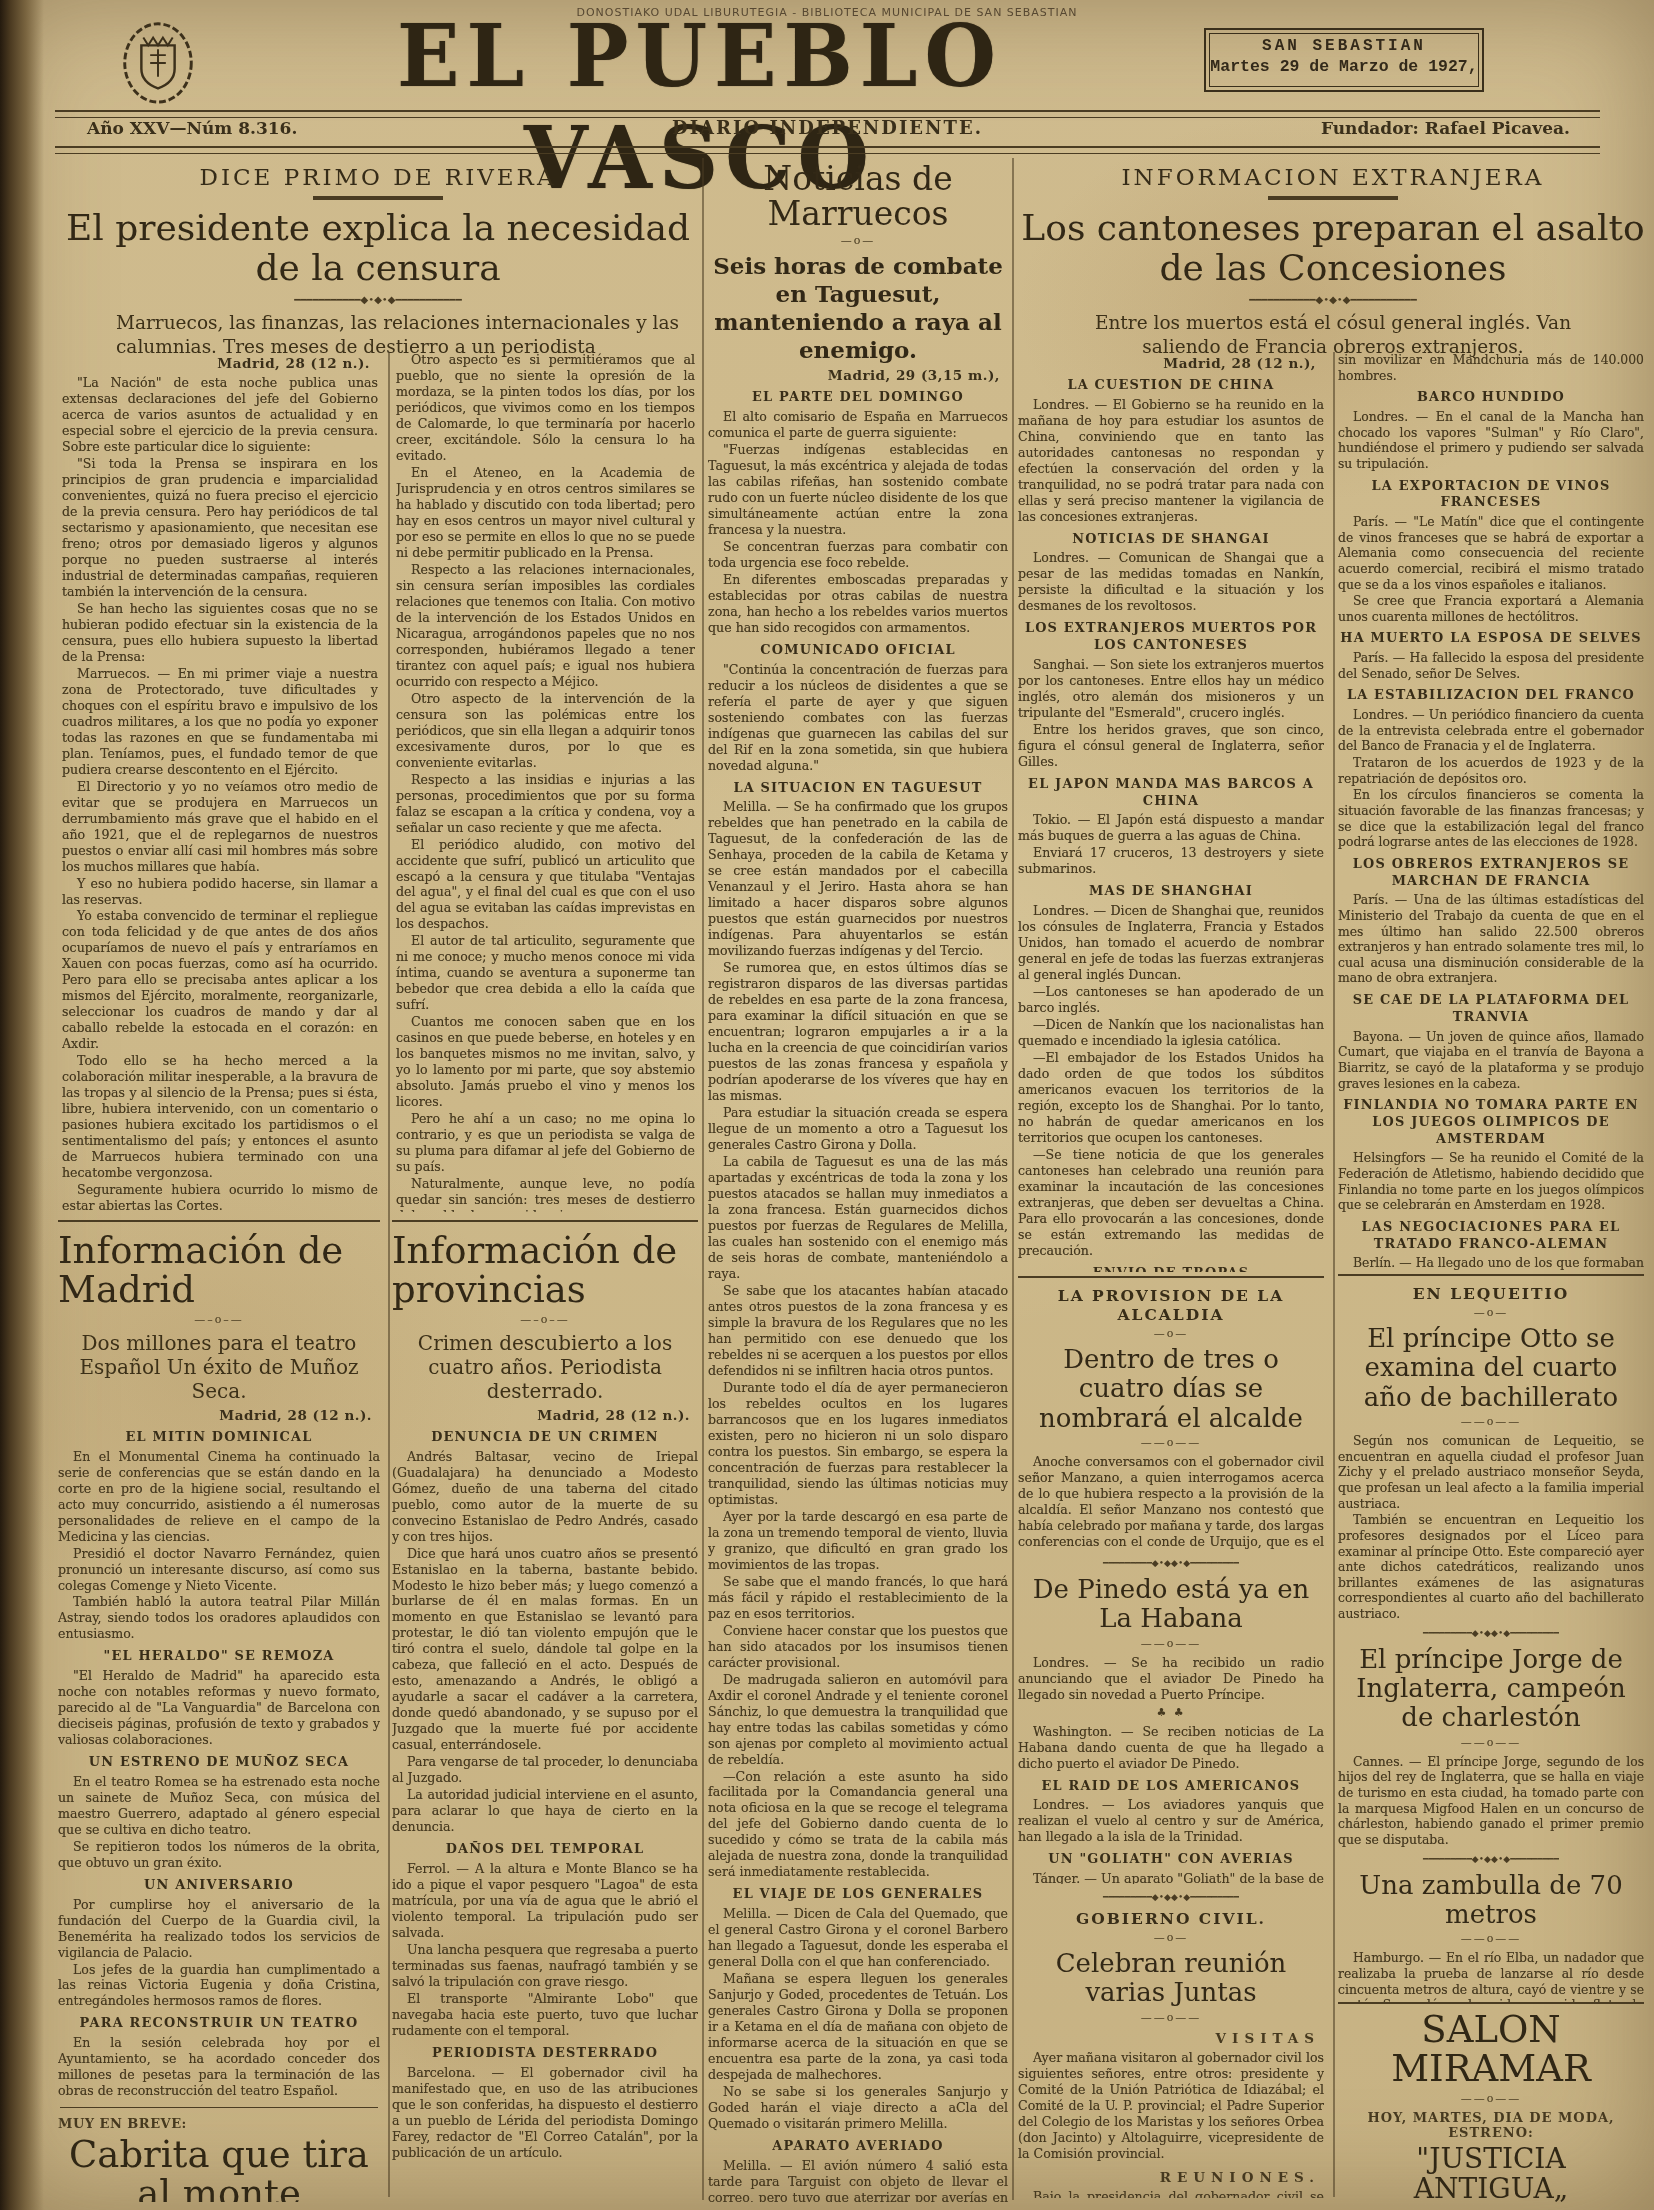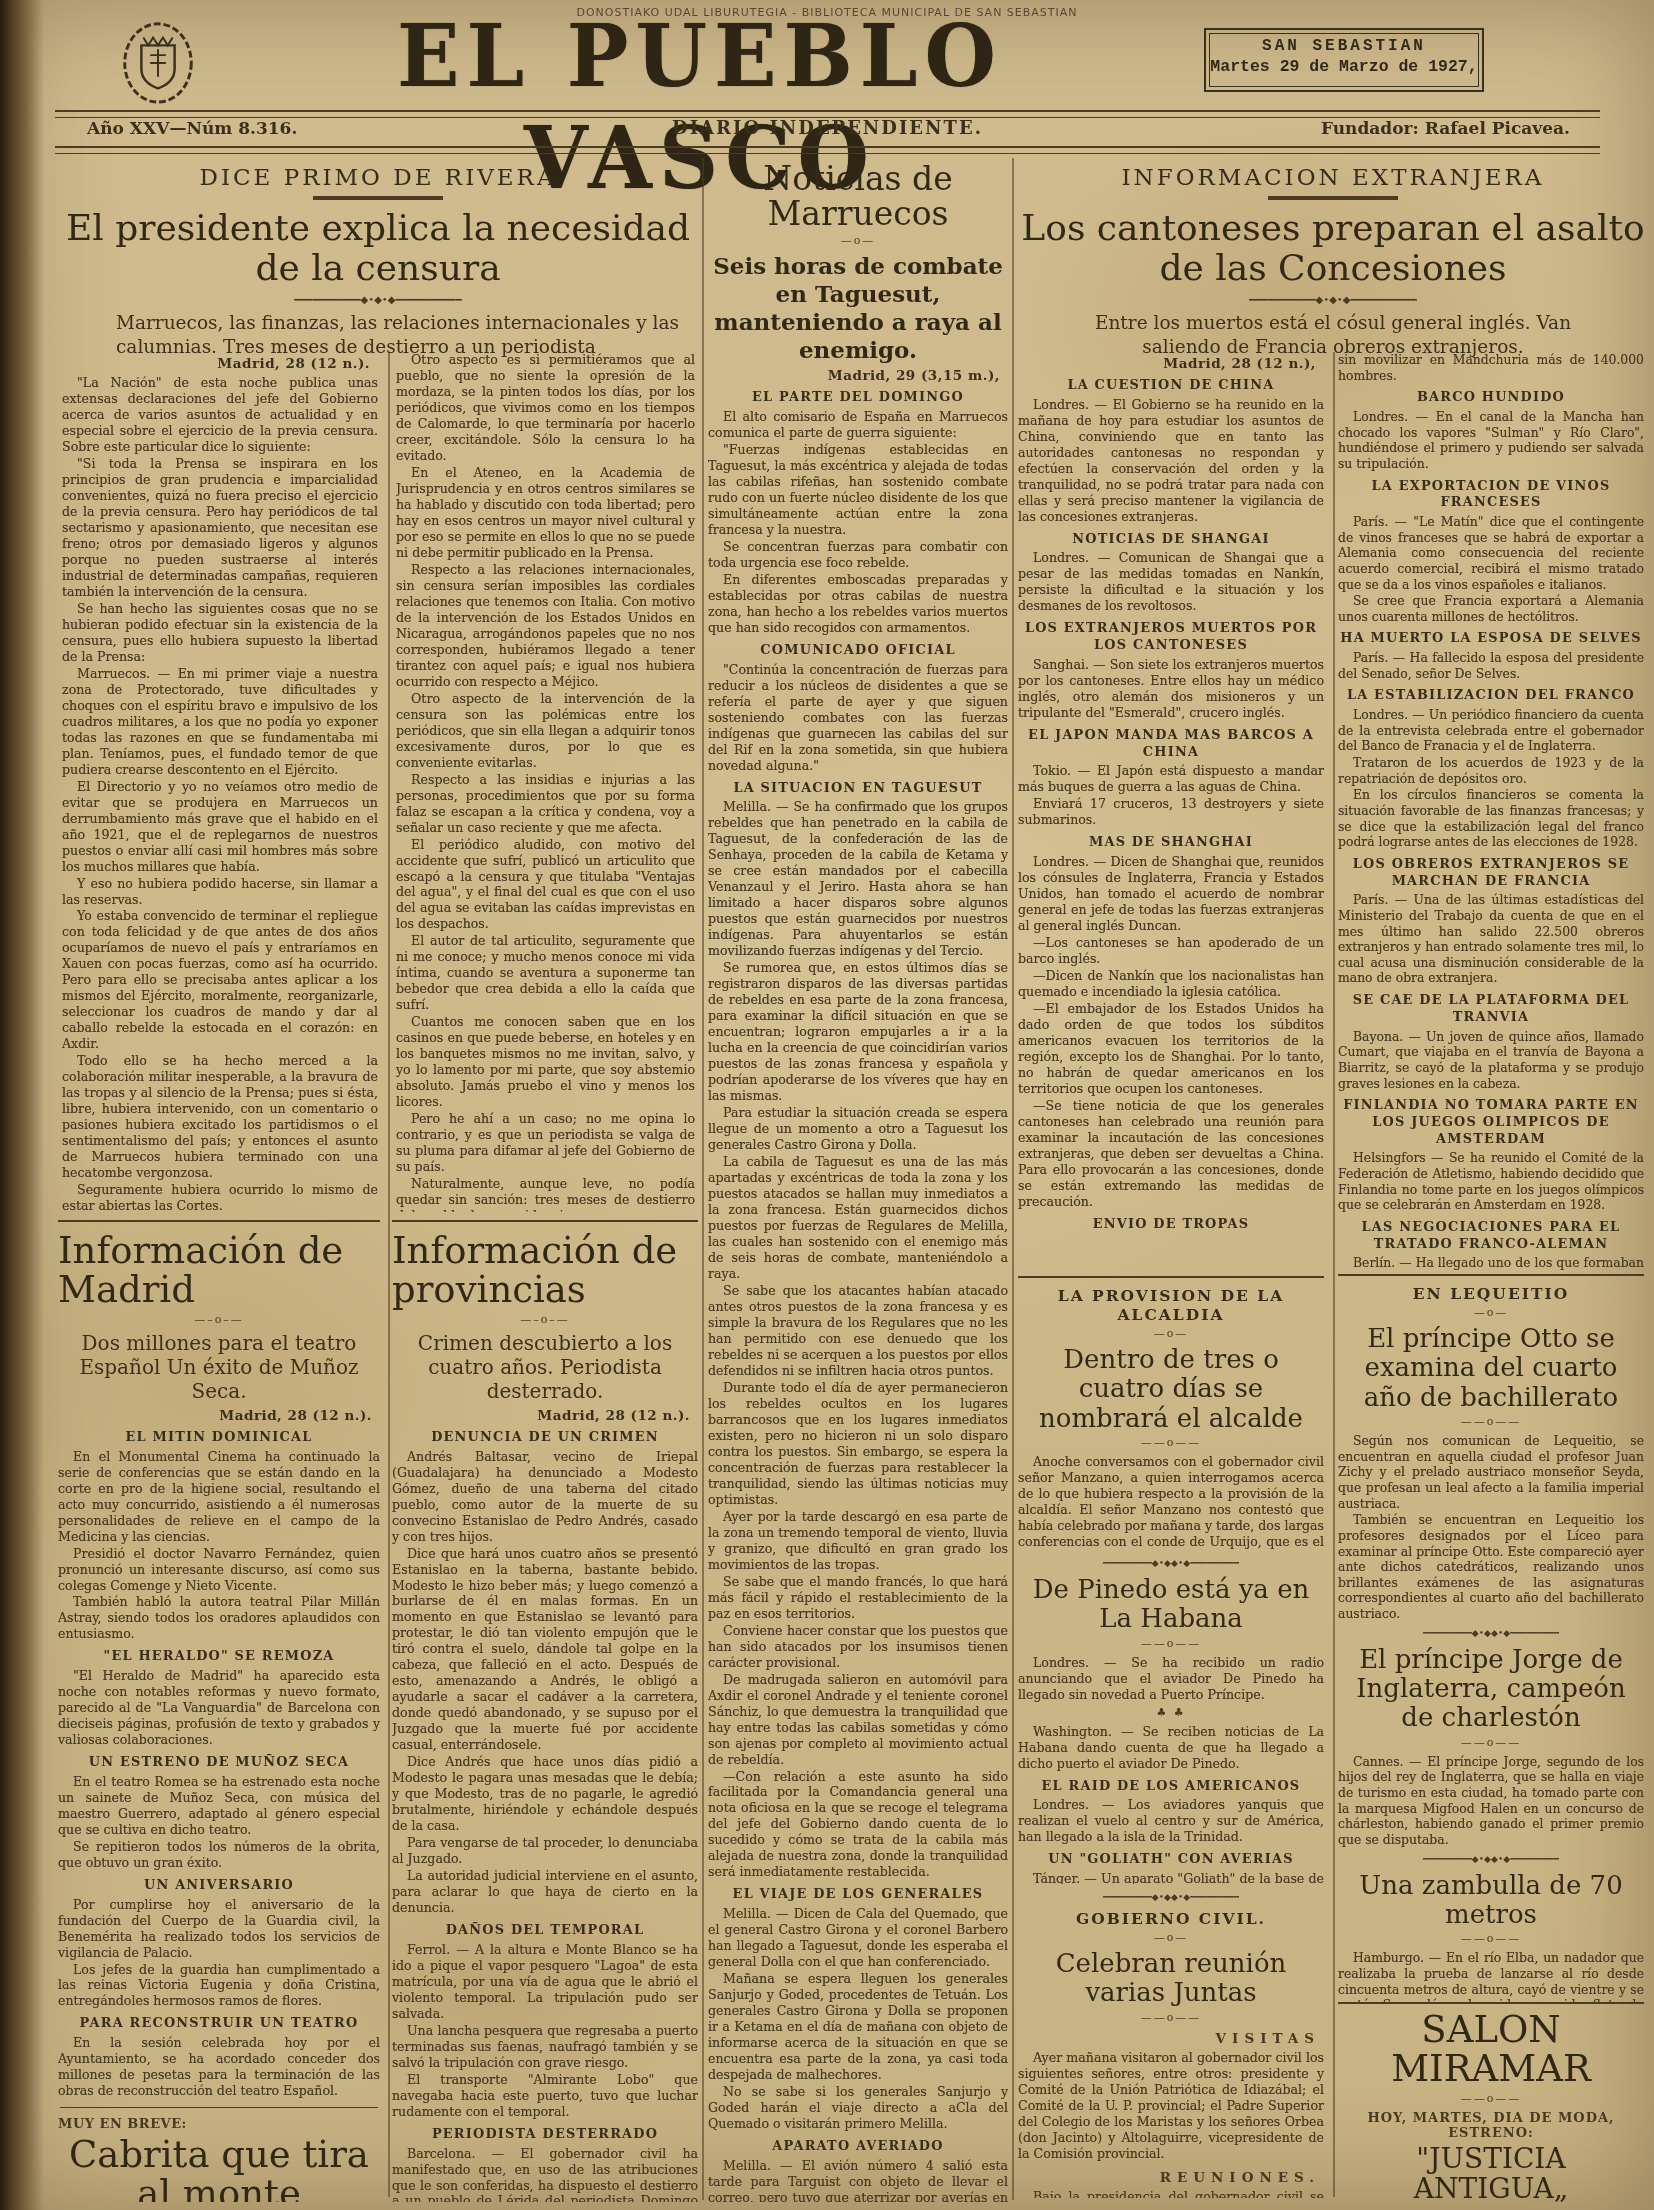--- a/index.html
+++ b/index.html
@@ -167,21 +167,20 @@
       <div class="it it-ad-huge">Cabrita que tira al monte</div>
     </div>
   <div class="col block-top" style="left:392px;top:1220px;width:306px;height:978px;">
       <div class="it it-section-title">Información de provincias</div>
       <div class="it it-orn">—–o–—</div>
       <div class="it it-deck">Crimen descubierto a los cuatro años. Periodista desterrado.</div>
       <div class="it it-dateline">Madrid, 28 (12 n.).</div>
       <div class="it it-subhead">DENUNCIA DE UN CRIMEN</div>
       <div class="it it-para">Andrés Baltasar, vecino de Iriepal (Guadalajara) ha denunciado a Modesto Gómez, dueño de una taberna del citado pueblo, como autor de la muerte de su convecino Estanislao de Pedro Andrés, casado y con tres hijos.</div>
       <div class="it it-para">Dice que hará unos cuatro años se presentó Estanislao en la taberna, bastante bebido. Modesto le hizo beber más; y luego comenzó a burlarse de él en malas formas. En un momento en que Estanislao se levantó para protestar, le dió tan violento empujón que le tiró contra el suelo, dándole tal golpe en la cabeza, que falleció en el acto. Después de esto, amenazando a Andrés, le obligó a ayudarle a sacar el cadáver a la carretera, donde quedó abandonado, y se supuso por el Juzgado que la muerte fué por accidente casual, enterrándosele.</div>
-      <div class="it it-para">Dice Andrés que hace unos días pidió a Modesto le pagara unas mesadas que le debía; y que Modesto, tras de no pagarle, le agredió brutalmente, hiriéndole y echándole después de la casa.</div>
       <div class="it it-para">Para vengarse de tal proceder, lo denunciaba al Juzgado.</div>
       <div class="it it-para">La autoridad judicial interviene en el asunto, para aclarar lo que haya de cierto en la denuncia.</div>
       <div class="it it-subhead">DAÑOS DEL TEMPORAL</div>
       <div class="it it-para">Ferrol. — A la altura e Monte Blanco se ha ido a pique el vapor pesquero "Lagoa" de esta matrícula, por una vía de agua que le abrió el violento temporal. La tripulación pudo ser salvada.</div>
       <div class="it it-para">Una lancha pesquera que regresaba a puerto terminadas sus faenas, naufragó también y se salvó la tripulación con grave riesgo.</div>
       <div class="it it-para">El transporte "Almirante Lobo" que navegaba hacia este puerto, tuvo que luchar rudamente con el temporal.</div>
       <div class="it it-subhead">PERIODISTA DESTERRADO</div>
       <div class="it it-para">Barcelona. — El gobernador civil ha manifestado que, en uso de las atribuciones que le son conferidas, ha dispuesto el destierro a un pueblo de Lérida del periodista Domingo Farey, redactor de "El Correo Catalán", por la publicación de un artículo.</div>
     </div>
 
@@ -220,20 +219,21 @@
   </div>
 
   <div class="col" style="left:1018px;top:352px;width:306px;height:920px;">
       <div class="it it-dateline">Madrid, 28 (12 n.),</div>
       <div class="it it-subhead">LA CUESTION DE CHINA</div>
       <div class="it it-para">Londres. — El Gobierno se ha reunido en la mañana de hoy para estudiar los asuntos de China, conviniendo que en tanto las autoridades cantonesas no respondan y efectúen la conservación del orden y la tranquilidad, no se podrá tratar para nada con ellas y será preciso mantener la vigilancia de las concesiones extranjeras.</div>
       <div class="it it-subhead">NOTICIAS DE SHANGAI</div>
       <div class="it it-para">Londres. — Comunican de Shangai que a pesar de las medidas tomadas en Nankín, persiste la dificultad e la situación y los desmanes de los revoltosos.</div>
       <div class="it it-subhead">LOS EXTRANJEROS MUERTOS POR LOS CANTONESES</div>
       <div class="it it-para">Sanghai. — Son siete los extranjeros muertos por los cantoneses. Entre ellos hay un médico inglés, otro alemán dos misioneros y un tripulante del "Esmerald", crucero inglés.</div>
+      <div class="it it-para">Entre los heridos graves, que son cinco, figura el cónsul general de Inglaterra, señor Gilles.</div>
       <div class="it it-subhead">EL JAPON MANDA MAS BARCOS A CHINA</div>
       <div class="it it-para">Tokio. — El Japón está dispuesto a mandar más buques de guerra a las aguas de China.</div>
       <div class="it it-para">Enviará 17 cruceros, 13 destroyers y siete submarinos.</div>
       <div class="it it-subhead">MAS DE SHANGHAI</div>
       <div class="it it-para">Londres. — Dicen de Shanghai que, reunidos los cónsules de Inglaterra, Francia y Estados Unidos, han tomado el acuerdo de nombrar general en jefe de todas las fuerzas extranjeras al general inglés Duncan.</div>
       <div class="it it-para">—Los cantoneses se han apoderado de un barco inglés.</div>
       <div class="it it-para">—Dicen de Nankín que los nacionalistas han quemado e incendiado la iglesia católica.</div>
       <div class="it it-para">—El embajador de los Estados Unidos ha dado orden de que todos los súbditos americanos evacuen los territorios de la región, excepto los de Shanghai. Por lo tanto, no habrán de quedar americanos en los territorios que ocupen los cantoneses.</div>
       <div class="it it-para">—Se tiene noticia de que los generales cantoneses han celebrado una reunión para examinar la incautación de las concesiones extranjeras, que deben ser devueltas a China. Para ello provocarán a las concesiones, donde se están extremando las medidas de precaución.</div>
       <div class="it it-subhead">ENVIO DE TROPAS</div>

